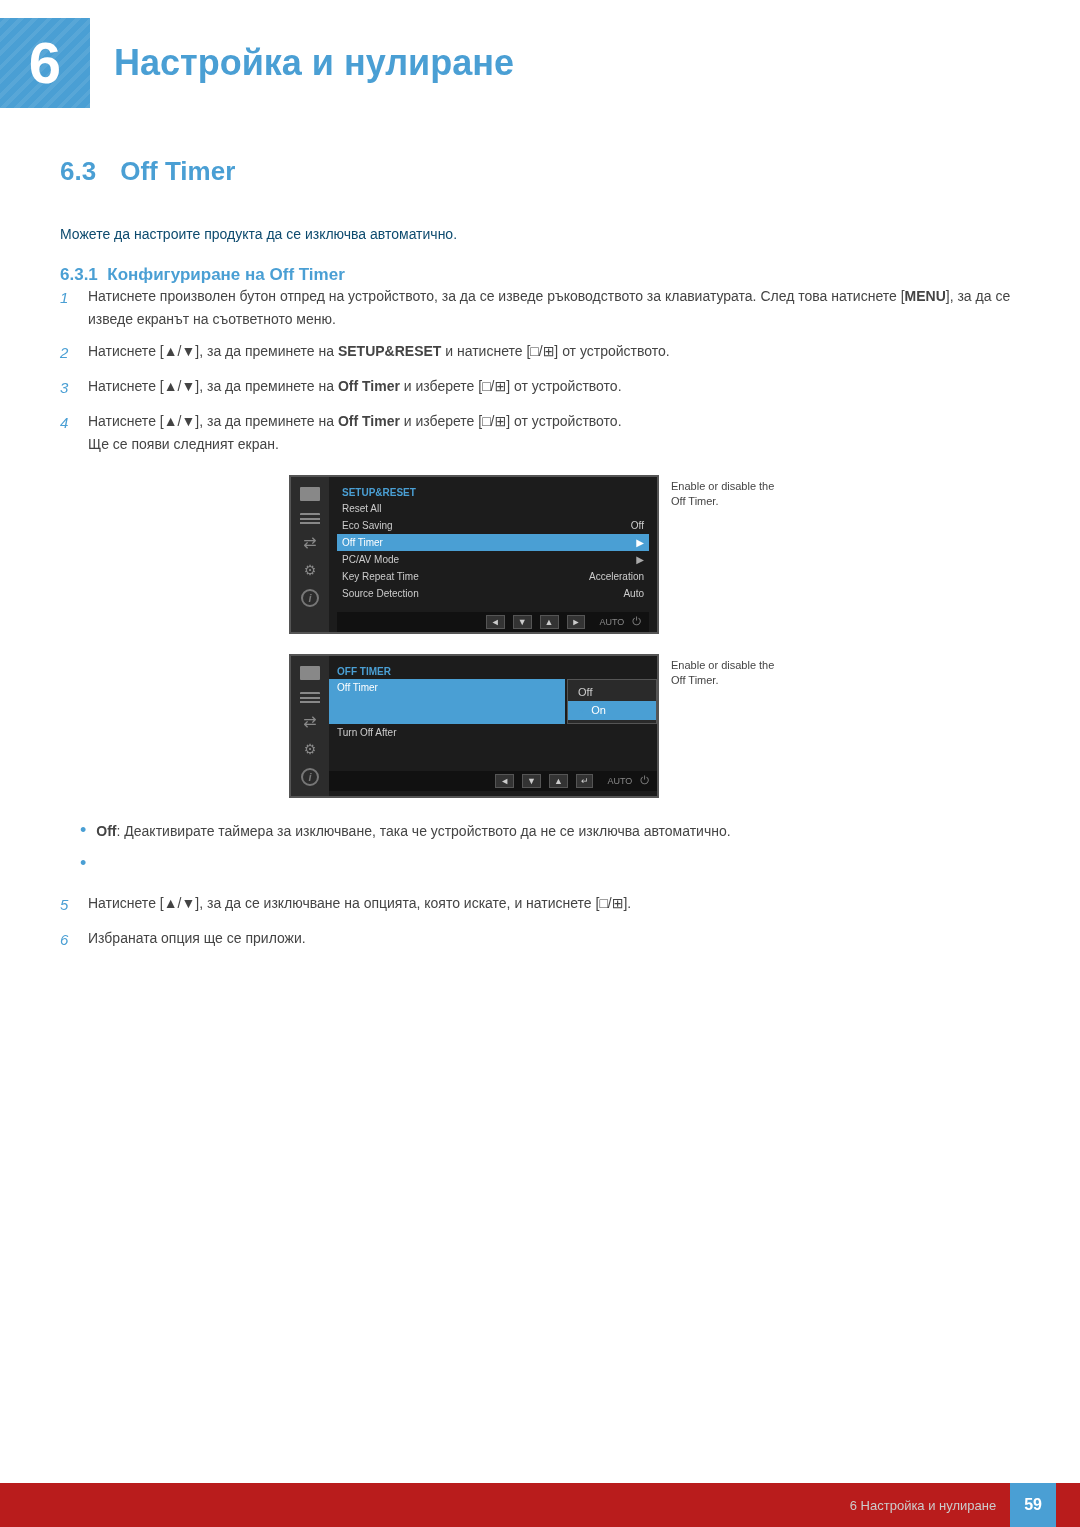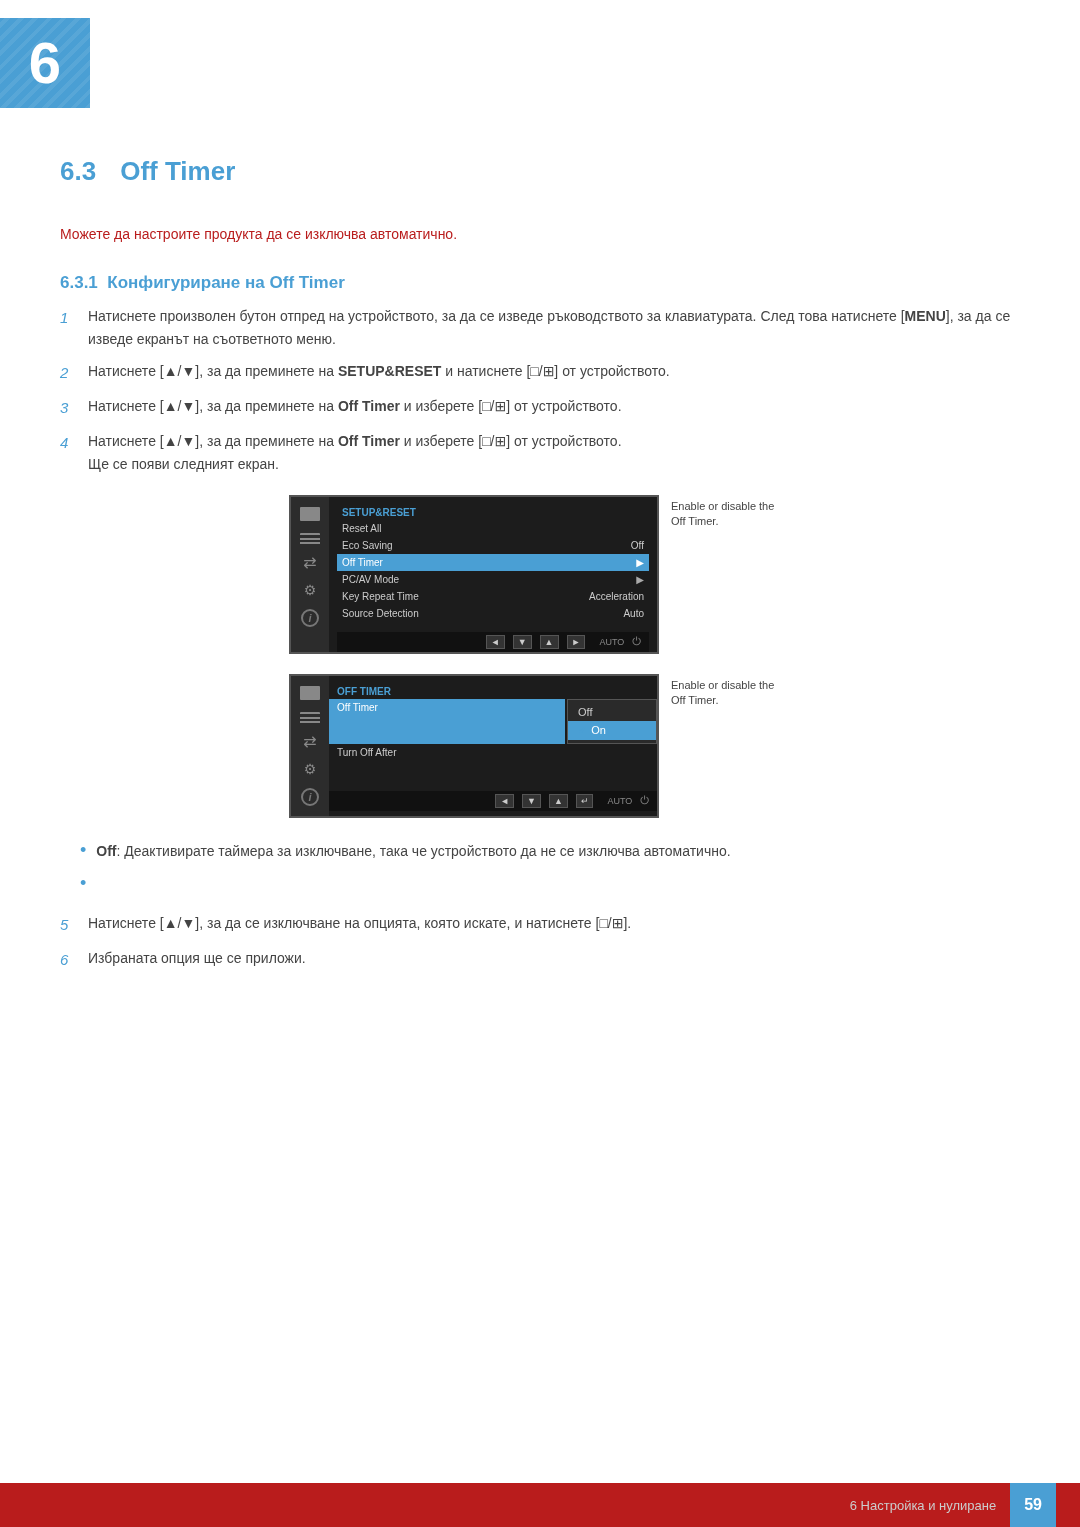--- a/index.html
+++ b/index.html
@@ -66,31 +66,31 @@
     .section-heading {
       font-size: 26px;
       font-weight: bold;
       color: #4a9fd4;
       margin-bottom: 22px;
       margin-top: 10px;
     }
 
     .section-intro {
       font-size: 14px;
-      color: #b91c1c;
-      margin-bottom: 28px;
+      color: #0c4a6e;
+      margin-bottom: 20px;
       line-height: 1.6;
     }
 
     
     .subsection-heading {
       font-size: 17px;
       font-weight: bold;
       color: #4a9fd4;
-      margin-bottom: 12px;
+      margin-bottom: 0;
     }
 
     
     .numbered-list {
       list-style: none;
       margin-bottom: 20px;
     }
     .numbered-list li {
       display: flex;
       align-items: flex-start;
@@ -305,20 +305,21 @@
       text-transform: uppercase;
     }
   </style>
 </head>
 <body>
 
 <div class="header">
   <div class="chapter-badge">
     <span class="chapter-number">6</span>
   </div>
+  <span class="chapter-title">Настройка и нулиране</span>
 </div>
 
 <div class="content">
 
   <div style="display:flex; align-items:baseline; gap:24px; margin-bottom:14px;">
     <span class="section-heading">6.3</span>
     <span class="section-heading">Off Timer</span>
   </div>
 
   <p class="section-intro">Можете да настроите продукта да се изключва автоматично.</p>

